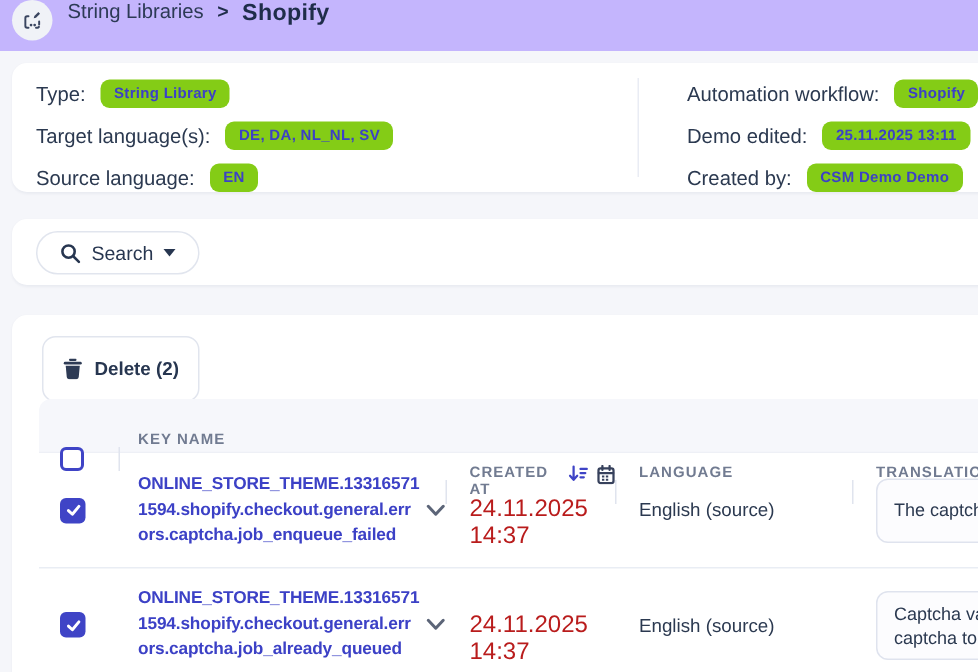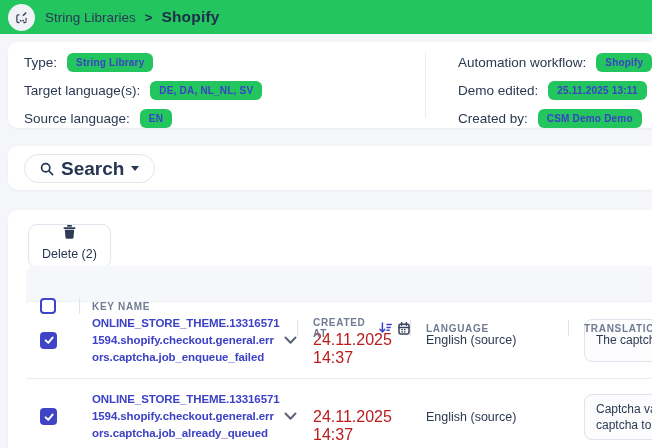--- a/index.html
+++ b/index.html
@@ -8,21 +8,21 @@
     font-family:"Liberation Sans","DejaVu Sans",sans-serif;
     background:#f5f6fa;
     overflow:hidden;
     position:relative;
   }
   #stage { position:relative; width:652px; height:448px; overflow:hidden; }
 
   
   .topbar {
     position:absolute; left:0; top:0; width:652px; height:34px;
-    background:#22c55e; display:flex; align-items:center; padding-left:8px;
+    background:#c4b5fd; display:flex; padding-left:8px;
   }
   .lib-icon-circle {
     width:27px; height:27px; border-radius:50%; background:#f0f2f7;
     display:flex; align-items:center; justify-content:center; flex:0 0 auto;
   }
   .crumb-root { margin-left:10px; font-size:13.5px; color:#2c3a55; }
   .crumb-sep  { margin:0 9px; font-size:13px; font-weight:700; color:#1f2d4a; }
   .crumb-current { font-size:15.5px; font-weight:700; color:#1f2d4a; letter-spacing:.2px; }
 
   
@@ -33,50 +33,50 @@
   #meta-card   { top:42px;  width:692px; height:86px; }
   #search-card { top:146px; width:692px; height:44px; }
   #table-card  { top:210px; width:692px; height:300px; }
 
   
   .meta-col { position:absolute; top:0; height:100%; display:flex; flex-direction:column; justify-content:flex-end; gap:9px; }
   .meta-col.left  { left:16px; }
   .meta-col.right { left:450px; }
   .meta-row { display:flex; align-items:center; gap:10px; font-size:13.5px; color:#2b3950; }
   .badge {
-    background:#22c55e; color:#3c41c6; font-size:10px; font-weight:700;
+    background:#84cc16; color:#3c41c6; font-size:10px; font-weight:700;
     padding:4px 9px; border-radius:6px; letter-spacing:.2px; white-space:nowrap;
   }
   .meta-divider { position:absolute; left:417px; top:10px; width:1px; height:66px; background:#e9ecf4; }
 
   
   .btn {
     display:inline-flex; align-items:center; background:#fff;
     border:1px solid #e1e5ee; color:#273650; cursor:pointer;
   }
   #search-btn {
     position:absolute; left:16px; top:8px; height:29px; padding:0 15px;
-    border-radius:16px; gap:7px; font-size:19px; font-weight:700;
+    border-radius:16px; gap:7px; font-size:13px; font-weight:400;
   }
   #delete-btn {
     position:absolute; left:20px; top:14px; height:44px; padding:0 13px;
-    border-radius:9px; gap:8px; font-size:12.5px; font-weight:400;flex-direction:column;
+    border-radius:9px; gap:8px; font-size:12.5px; font-weight:700;
   }
   .caret { width:0; height:0; border-left:4.5px solid transparent; border-right:4.5px solid transparent; border-top:5px solid #273650; }
 
   
   .table { position:absolute; left:18px; top:56px; width:660px; }
   .tgrid { display:grid; grid-template-columns:53px 218px 113px 158px 1fr; align-items:center; }
   .thead {
     height:36px; background:#f6f7fb; border-radius:8px 8px 0 0;
     border-bottom:1px solid #eef0f6;
   }
   .th {
     font-size:10px; font-weight:700; letter-spacing:.7px; color:#717b91;
-    display:flex; align-items:center; gap:6px; position:relative; height:36px;
+    display:flex; align-items:flex-start; gap:6px; position:relative; height:36px;
   }
   .th.pad13 { padding-left:13px; }
   .th.pad16 { padding-left:16px;margin-top:44px; }
   .th.sep::before {
     content:""; position:absolute; left:0; top:10px; width:1px; height:16px; background:#e0e4ee;
   }
   .cb-cell { padding-left:14px; }
   .checkbox-unchecked {
     width:16px; height:16px; border:2px solid #3f44c6; border-radius:4px; background:#fff; cursor:pointer;
   }

